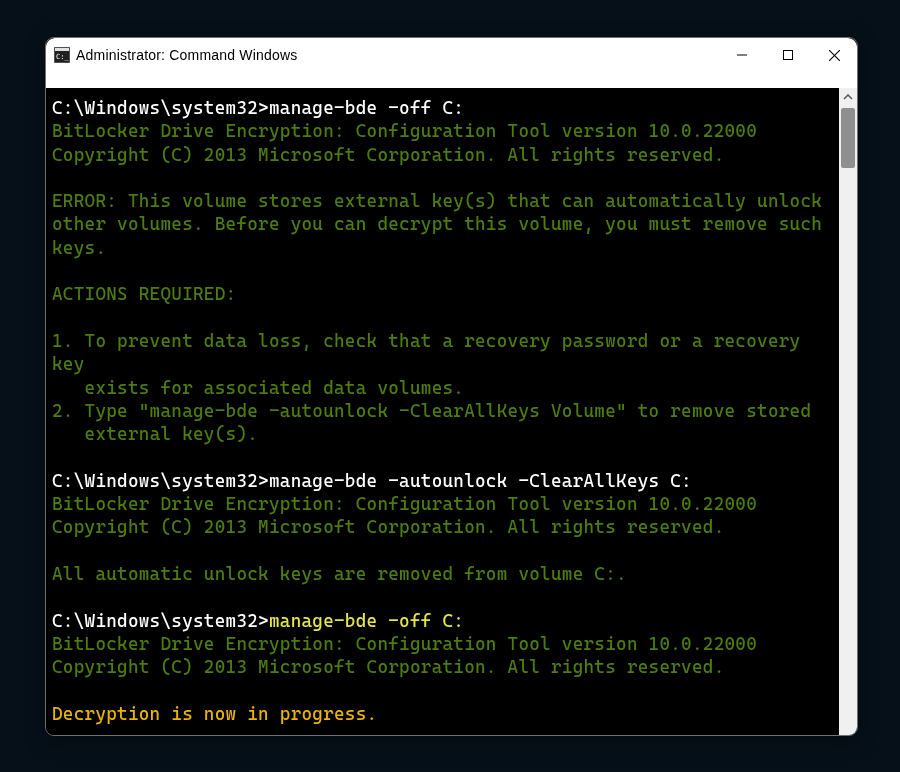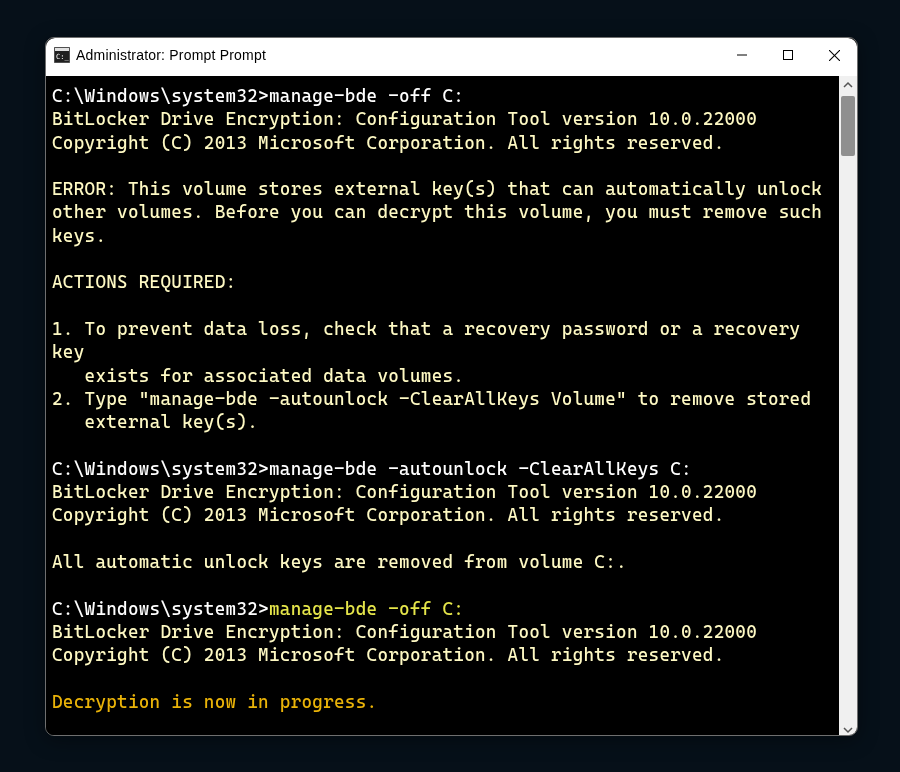--- a/index.html
+++ b/index.html
@@ -21,21 +21,21 @@
     border: 1px solid #6f6f6f;
     border-radius: 9px;
     overflow: hidden;
     box-shadow: 0 4px 20px rgba(0,0,0,0.4);
   }
   .titlebar {
     height: 34px;
     background: #ffffff;
     display: flex;
     align-items: center;
-    padding: 0 0 4px 6px;
+    padding: 0 0 16px 6px;
     color: #000;
     font-size: 14px;
     font-weight: 400;
     border-top-left-radius: 9px;
     border-top-right-radius: 9px;
   }
   .titlebar .app-icon {
     width: 16px;
     height: 16px;
     margin: 0 6px 0 2px;
@@ -78,21 +78,21 @@
     font-size: 18px;
     line-height: 23.3px;
     white-space: pre-wrap;
     word-break: break-word;
     letter-spacing: 0.3px;
   }
   .term-line { display: block; }
   .prompt { color: #ffffff; }
   .cmd { color: #ffffff; }
   .cmd-highlight { color: #e6e64a; }
-  .info { color: #fef9c3; }
+  .info { color: #4d7c0f; }
   .status-blue { color: #eab308; }
   @keyframes blink { 50% { opacity: 0; } }
 
   
   .scrollbar-track {
     position: absolute;
     right: 0;
     top: 0;
     width: 18px;
     height: 100%;
@@ -123,21 +123,21 @@
 <div class="window">
 
   <div class="titlebar">
     <span class="app-icon">
       <svg width="16" height="16" viewBox="0 0 16 16">
         <rect x="0" y="0" width="16" height="16" fill="#202020" stroke="#808080" stroke-width="1"></rect>
         <rect x="1" y="1" width="14" height="3" fill="#e0e0e0"></rect>
         <text x="2" y="12" font-family="monospace" font-size="7" fill="#ffffff">C:_</text>
       </svg>
     </span>
-    <span class="title-text">Administrator: Prompt Prompt</span>
+    <span class="title-text">Administrator: Command Windows</span>
     <span class="spacer"></span>
     <div class="win-controls">
       <div class="win-btn" title="Minimize">
         <svg width="10" height="10" viewBox="0 0 10 10">
           <line x1="0" y1="5" x2="10" y2="5" stroke="#000" stroke-width="1"></line>
         </svg>
       </div>
       <div class="win-btn" title="Maximize">
         <svg width="10" height="10" viewBox="0 0 10 10">
           <rect x="0.5" y="0.5" width="9" height="9" fill="none" stroke="#000" stroke-width="1"></rect>

